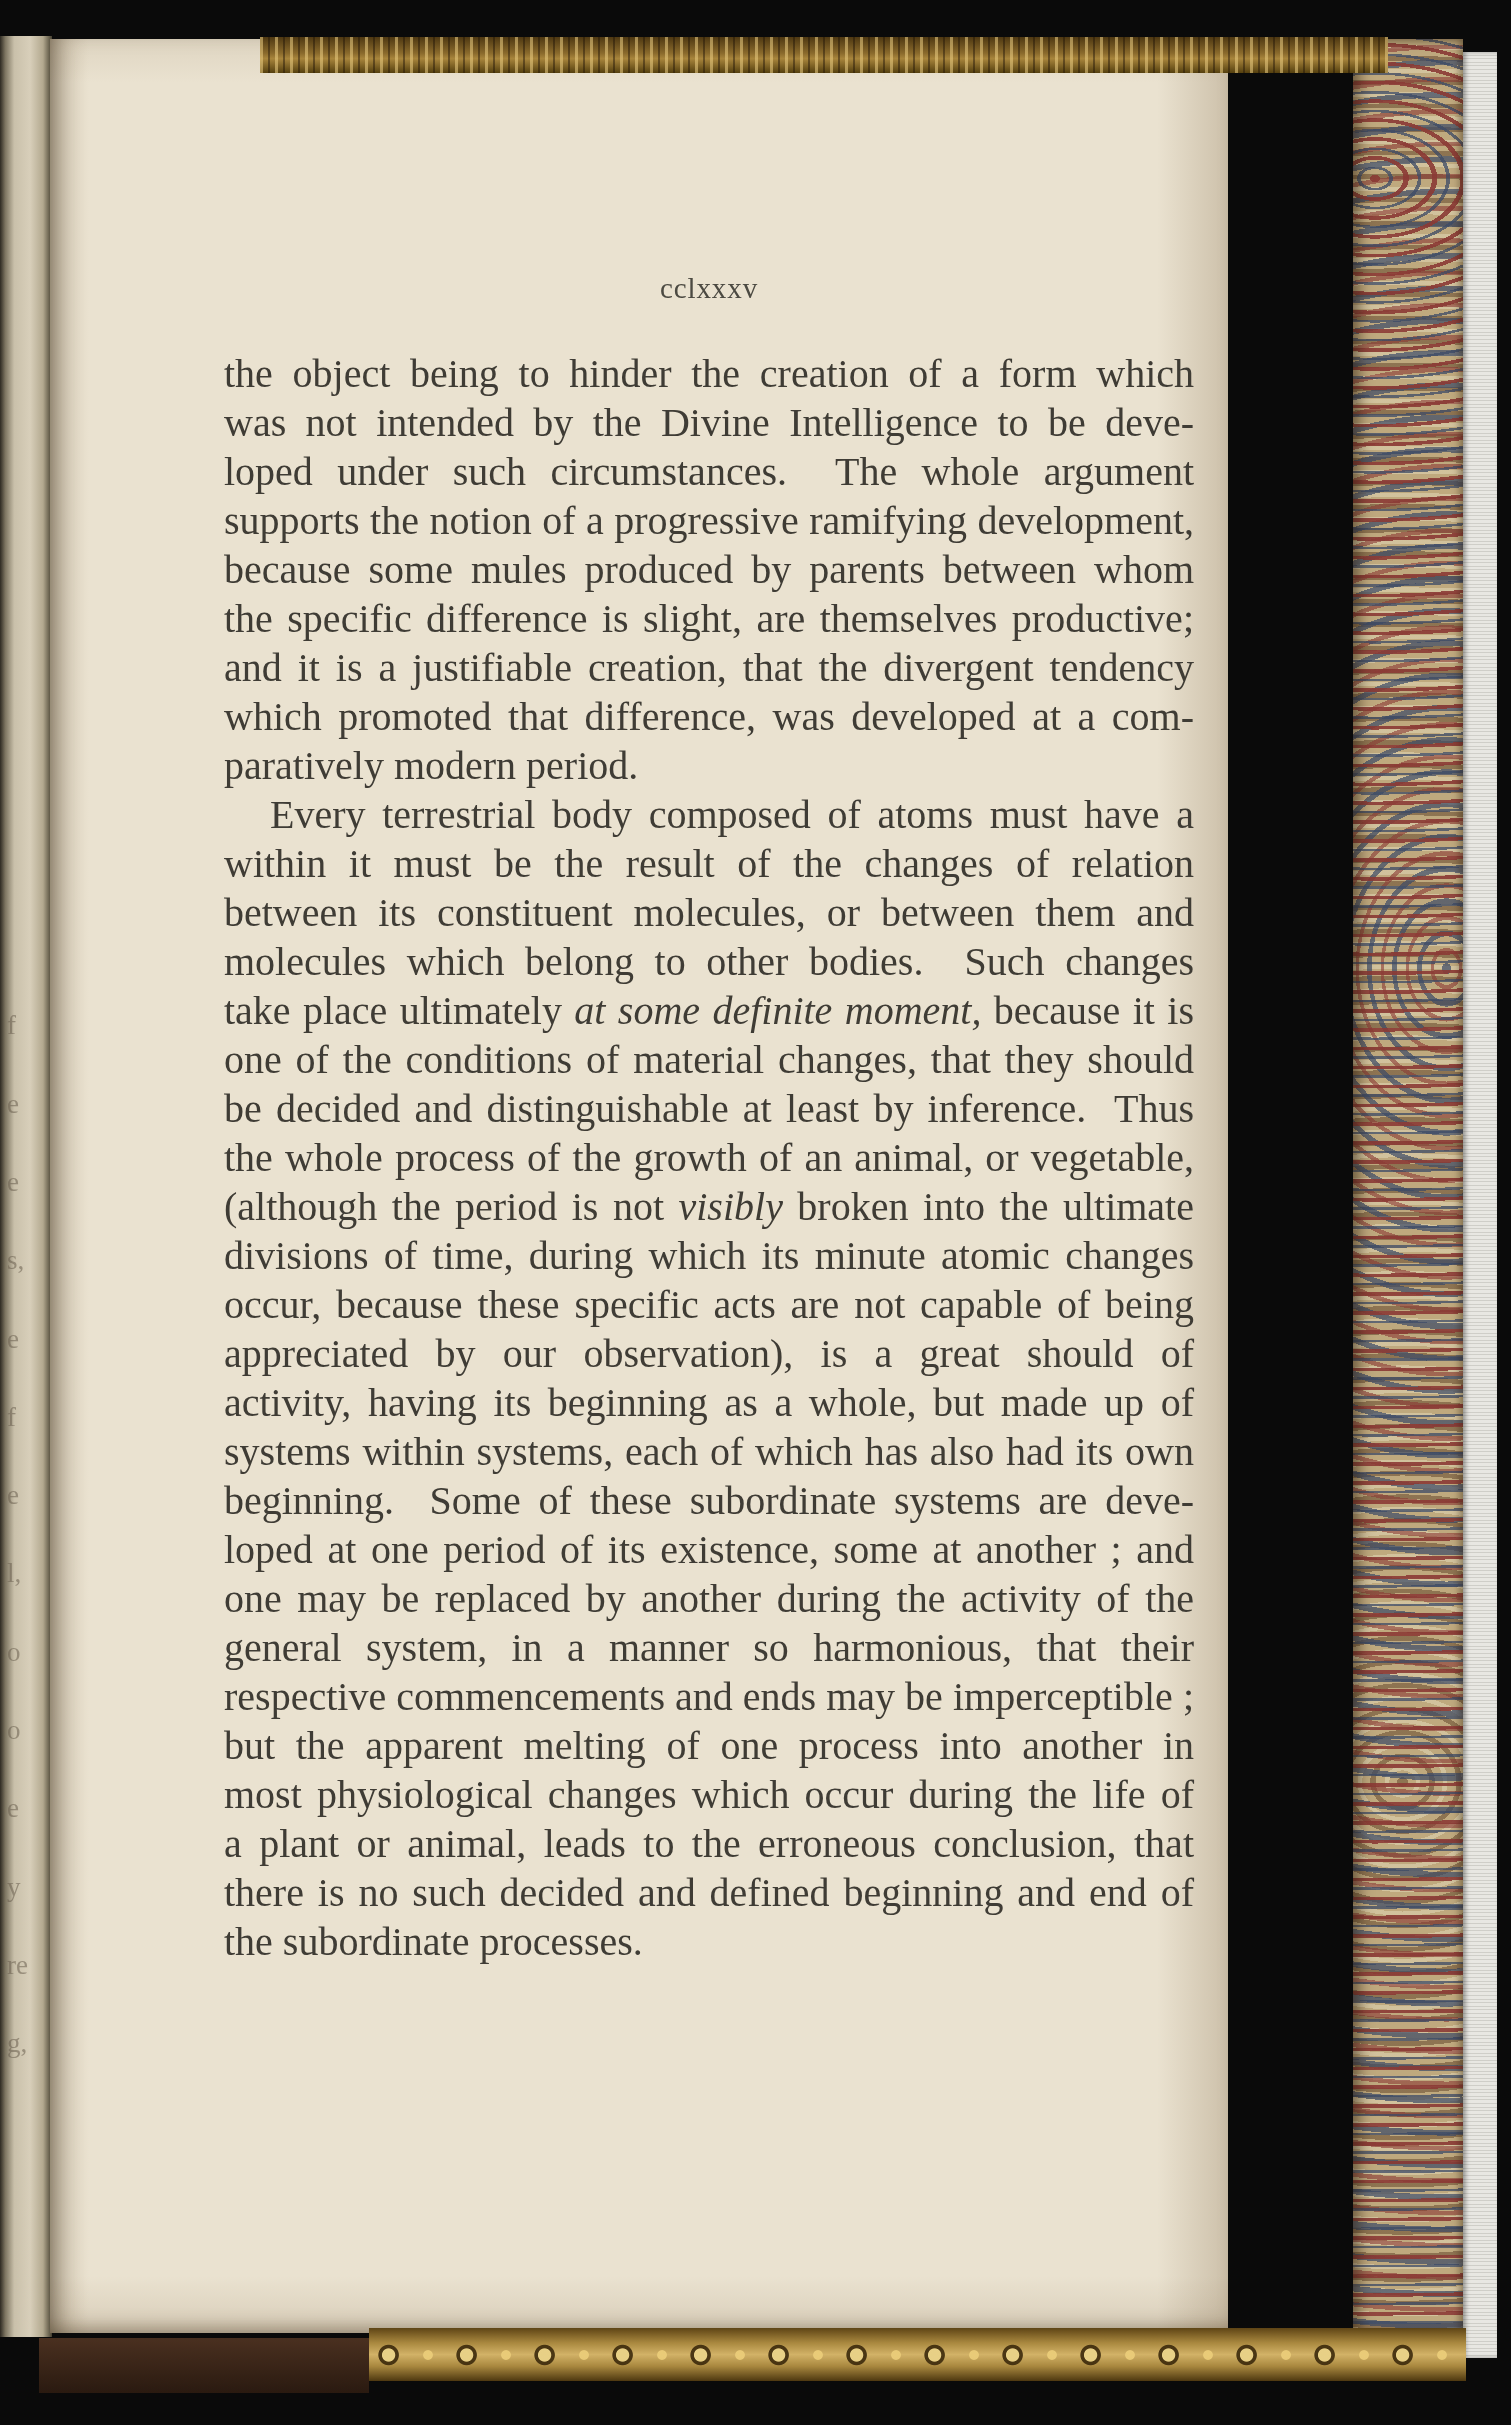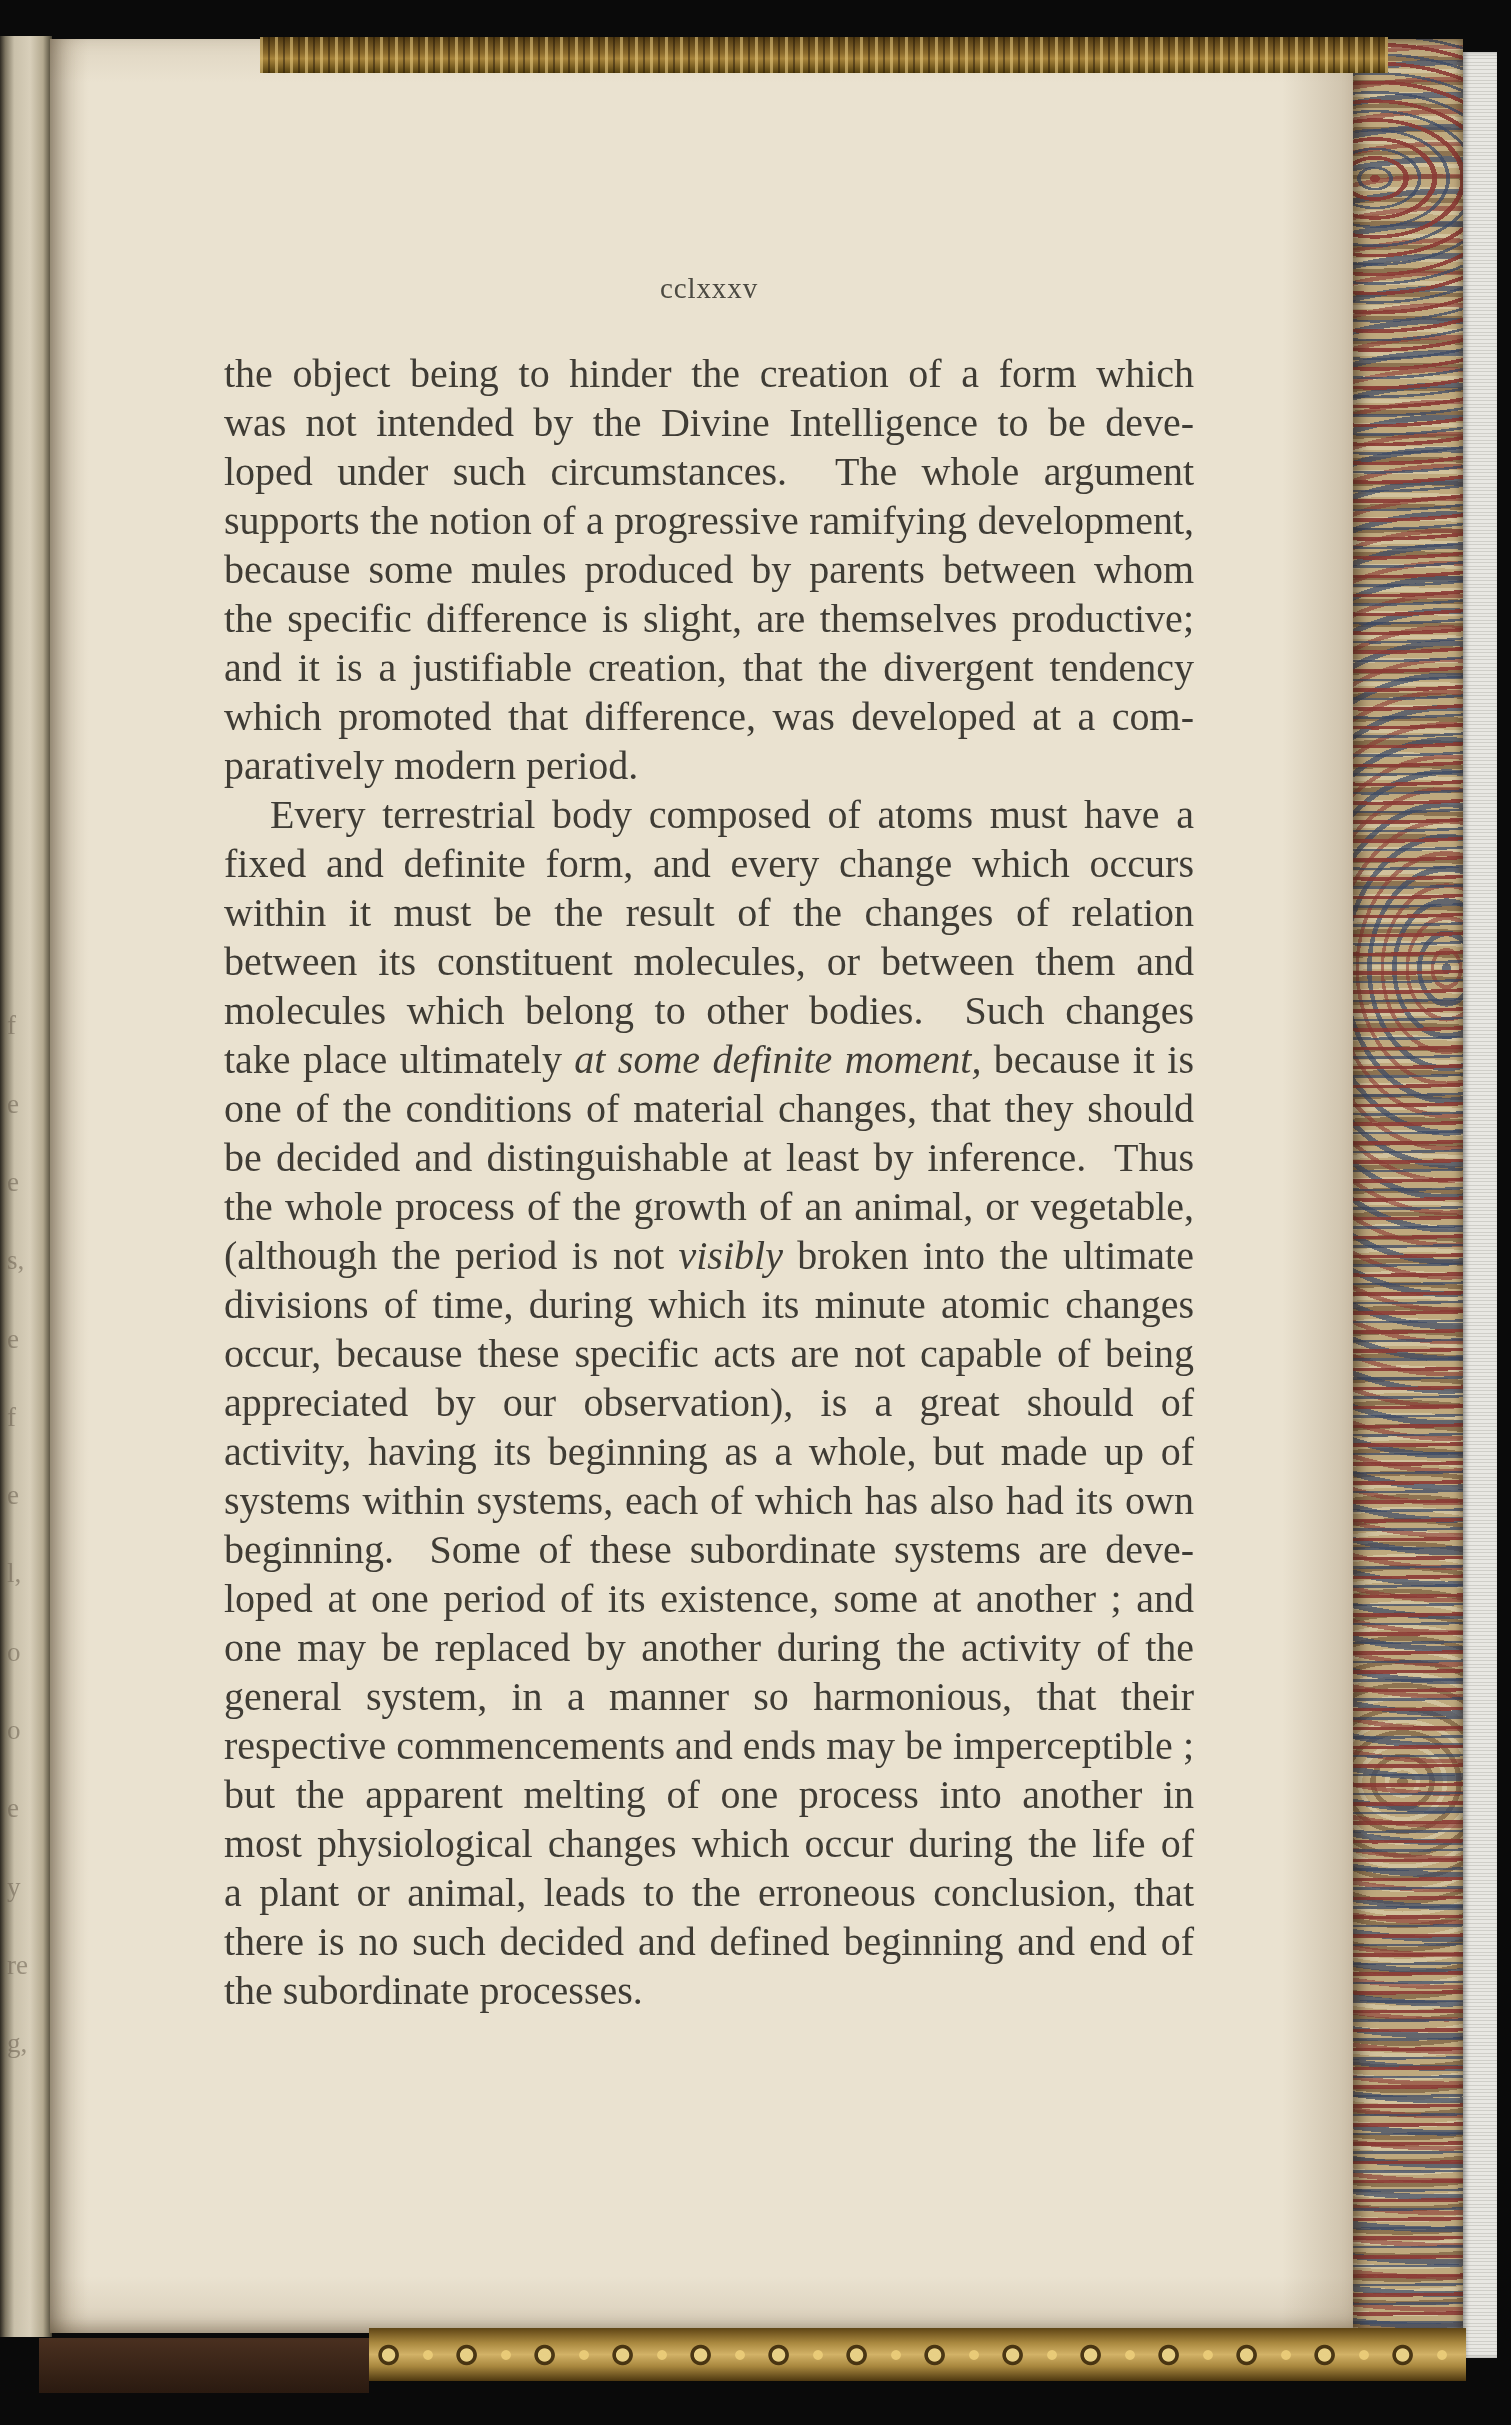--- a/index.html
+++ b/index.html
@@ -13,21 +13,21 @@
     position:absolute;left:0;top:36px;width:52px;height:2301px;
     background:linear-gradient(90deg,#2e2a22 0,#7d7561 5.3px,#c9c0aa 14.2px,#d8cfba 30px,#b3a98f 43px,#6b6450 49px,#453f31 52px);
   }
   .ghost-letter{
     position:absolute;left:7.1px;width:36px;
     font-size:27px;color:rgba(105,95,78,.55);
     font-family:"Liberation Serif",serif;
   }
   
   .page{
-    position:absolute;left:50px;top:39px;width:1303px;height:2294px;
+    position:absolute;left:50px;top:39px;width:1178px;height:2294px;
     background:
       linear-gradient(90deg, rgba(120,95,60,.20) 0, rgba(0,0,0,0) 39px),
       linear-gradient(270deg, rgba(120,95,60,.26) 0, rgba(0,0,0,0) 71px),
       linear-gradient(180deg, rgba(120,95,60,.10) 0, rgba(0,0,0,0) 44px),
       linear-gradient(0deg, rgba(120,95,60,.16) 0, rgba(0,0,0,0) 57px),
       #eae2d0;
     box-shadow: inset 18px 0 23px -12.5px rgba(60,48,30,.55),
                 inset 0 -14.2px 18px -9px rgba(80,60,35,.4);
   }
   .page-number{
@@ -118,21 +118,20 @@
         <div class="line"><span>loped under such circumstances.  The whole argument</span></div>
         <div class="line"><span>supports the notion of a progressive ramifying development,</span></div>
         <div class="line"><span>because some mules produced by parents between whom</span></div>
         <div class="line"><span>the specific difference is slight, are themselves productive;</span></div>
         <div class="line"><span>and it is a justifiable creation, that the divergent tendency</span></div>
         <div class="line"><span>which promoted that difference, was developed at a com-</span></div>
         <div class="line last"><span>paratively modern period.</span></div>
       </div>
       <div class="paragraph">
         <div class="line indent"><span>Every terrestrial body composed of atoms must have a</span></div>
-        <div class="line"><span>fixed and definite form, and every change which occurs</span></div>
         <div class="line"><span>within it must be the result of the changes of relation</span></div>
         <div class="line"><span>between its constituent molecules, or between them and</span></div>
         <div class="line"><span>molecules which belong to other bodies.  Such changes</span></div>
         <div class="line"><span>take place ultimately </span><em>at some definite moment,</em><span> because it is</span></div>
         <div class="line"><span>one of the conditions of material changes, that they should</span></div>
         <div class="line"><span>be decided and distinguishable at least by inference.  Thus</span></div>
         <div class="line"><span>the whole process of the growth of an animal, or vegetable,</span></div>
         <div class="line"><span>(although the period is not </span><em>visibly</em><span> broken into the ultimate</span></div>
         <div class="line"><span>divisions of time, during which its minute atomic changes</span></div>
         <div class="line"><span>occur, because these specific acts are not capable of being</span></div>

